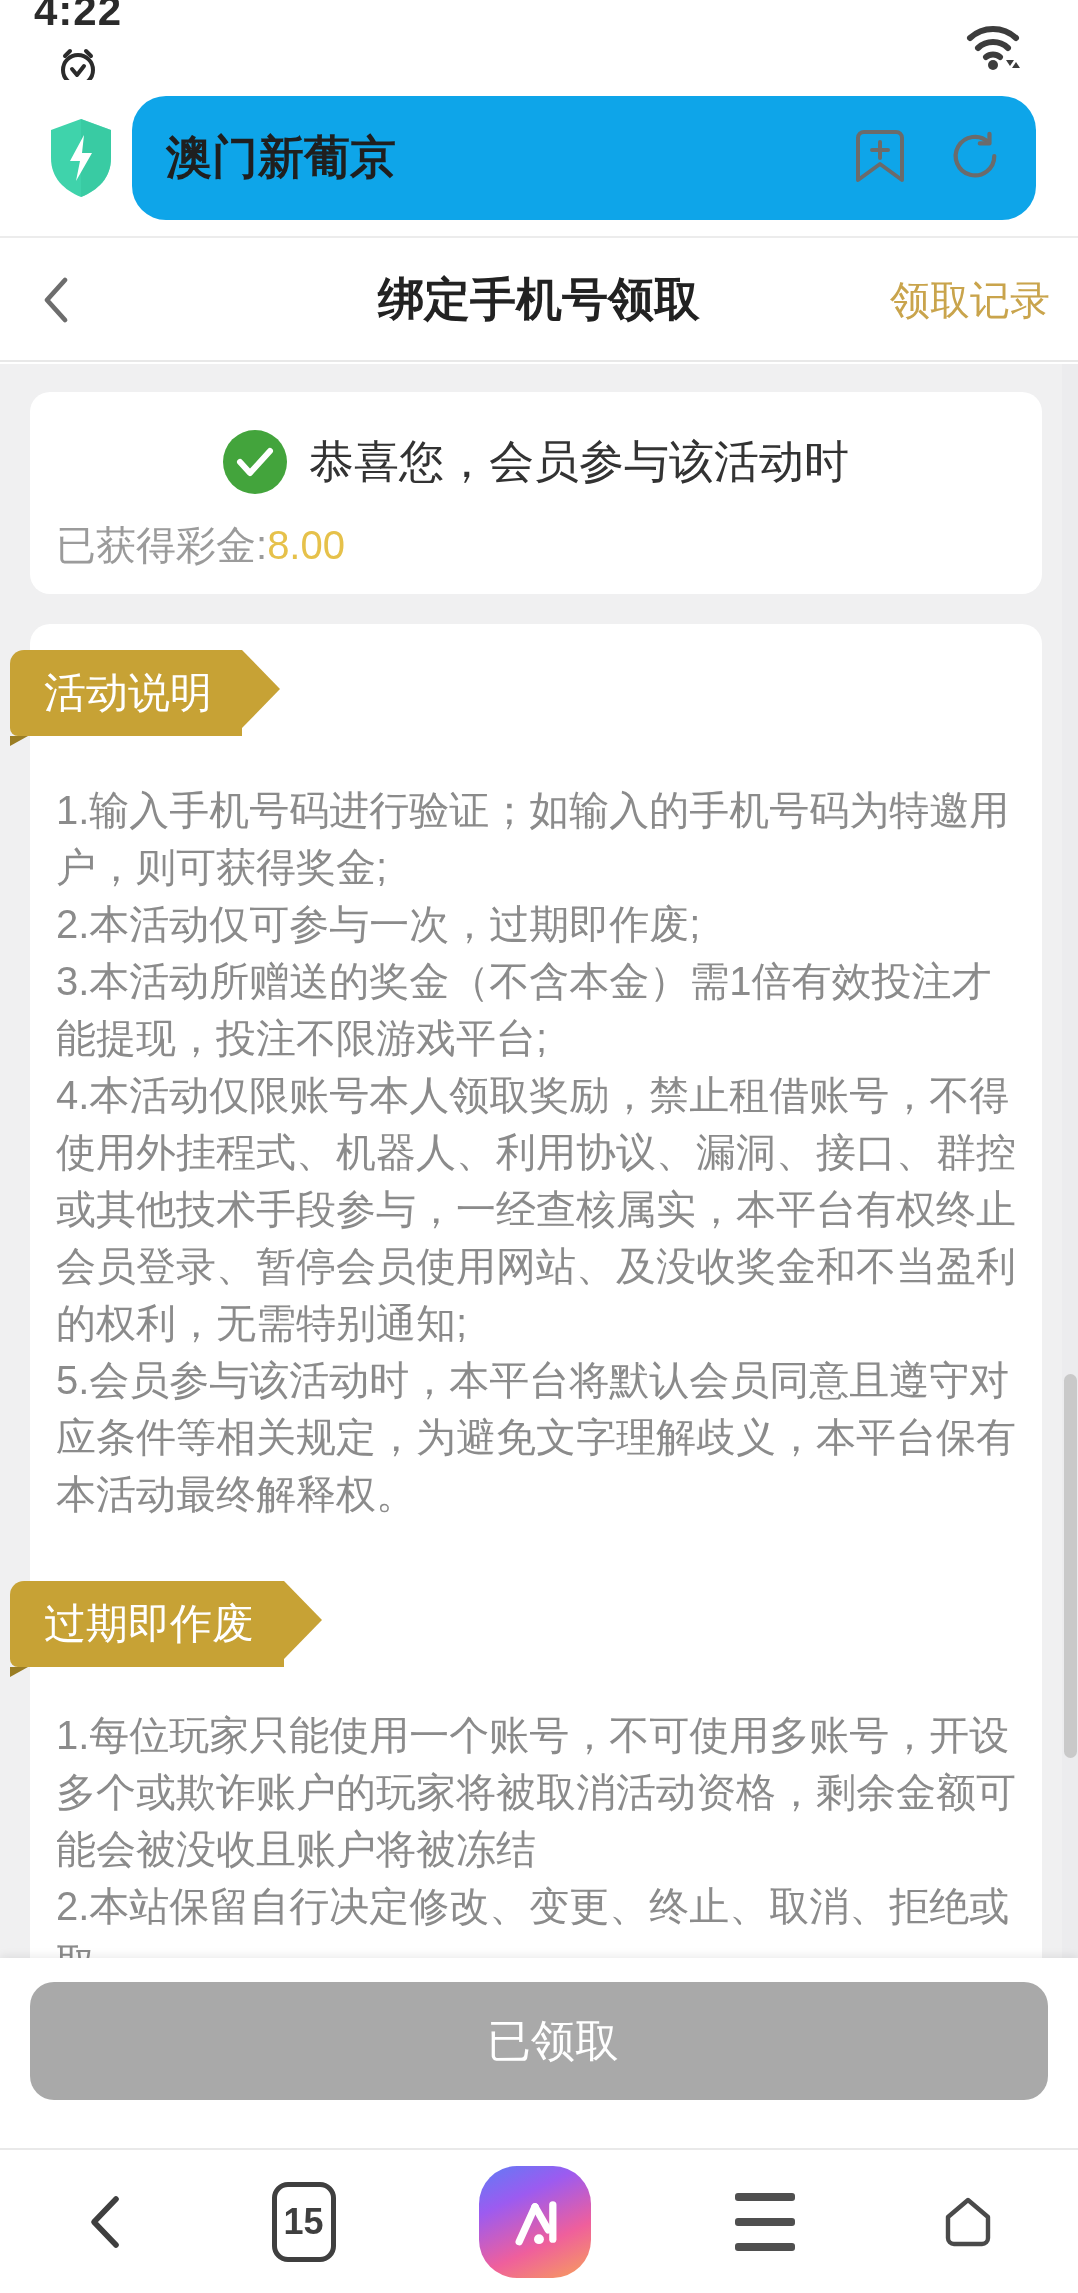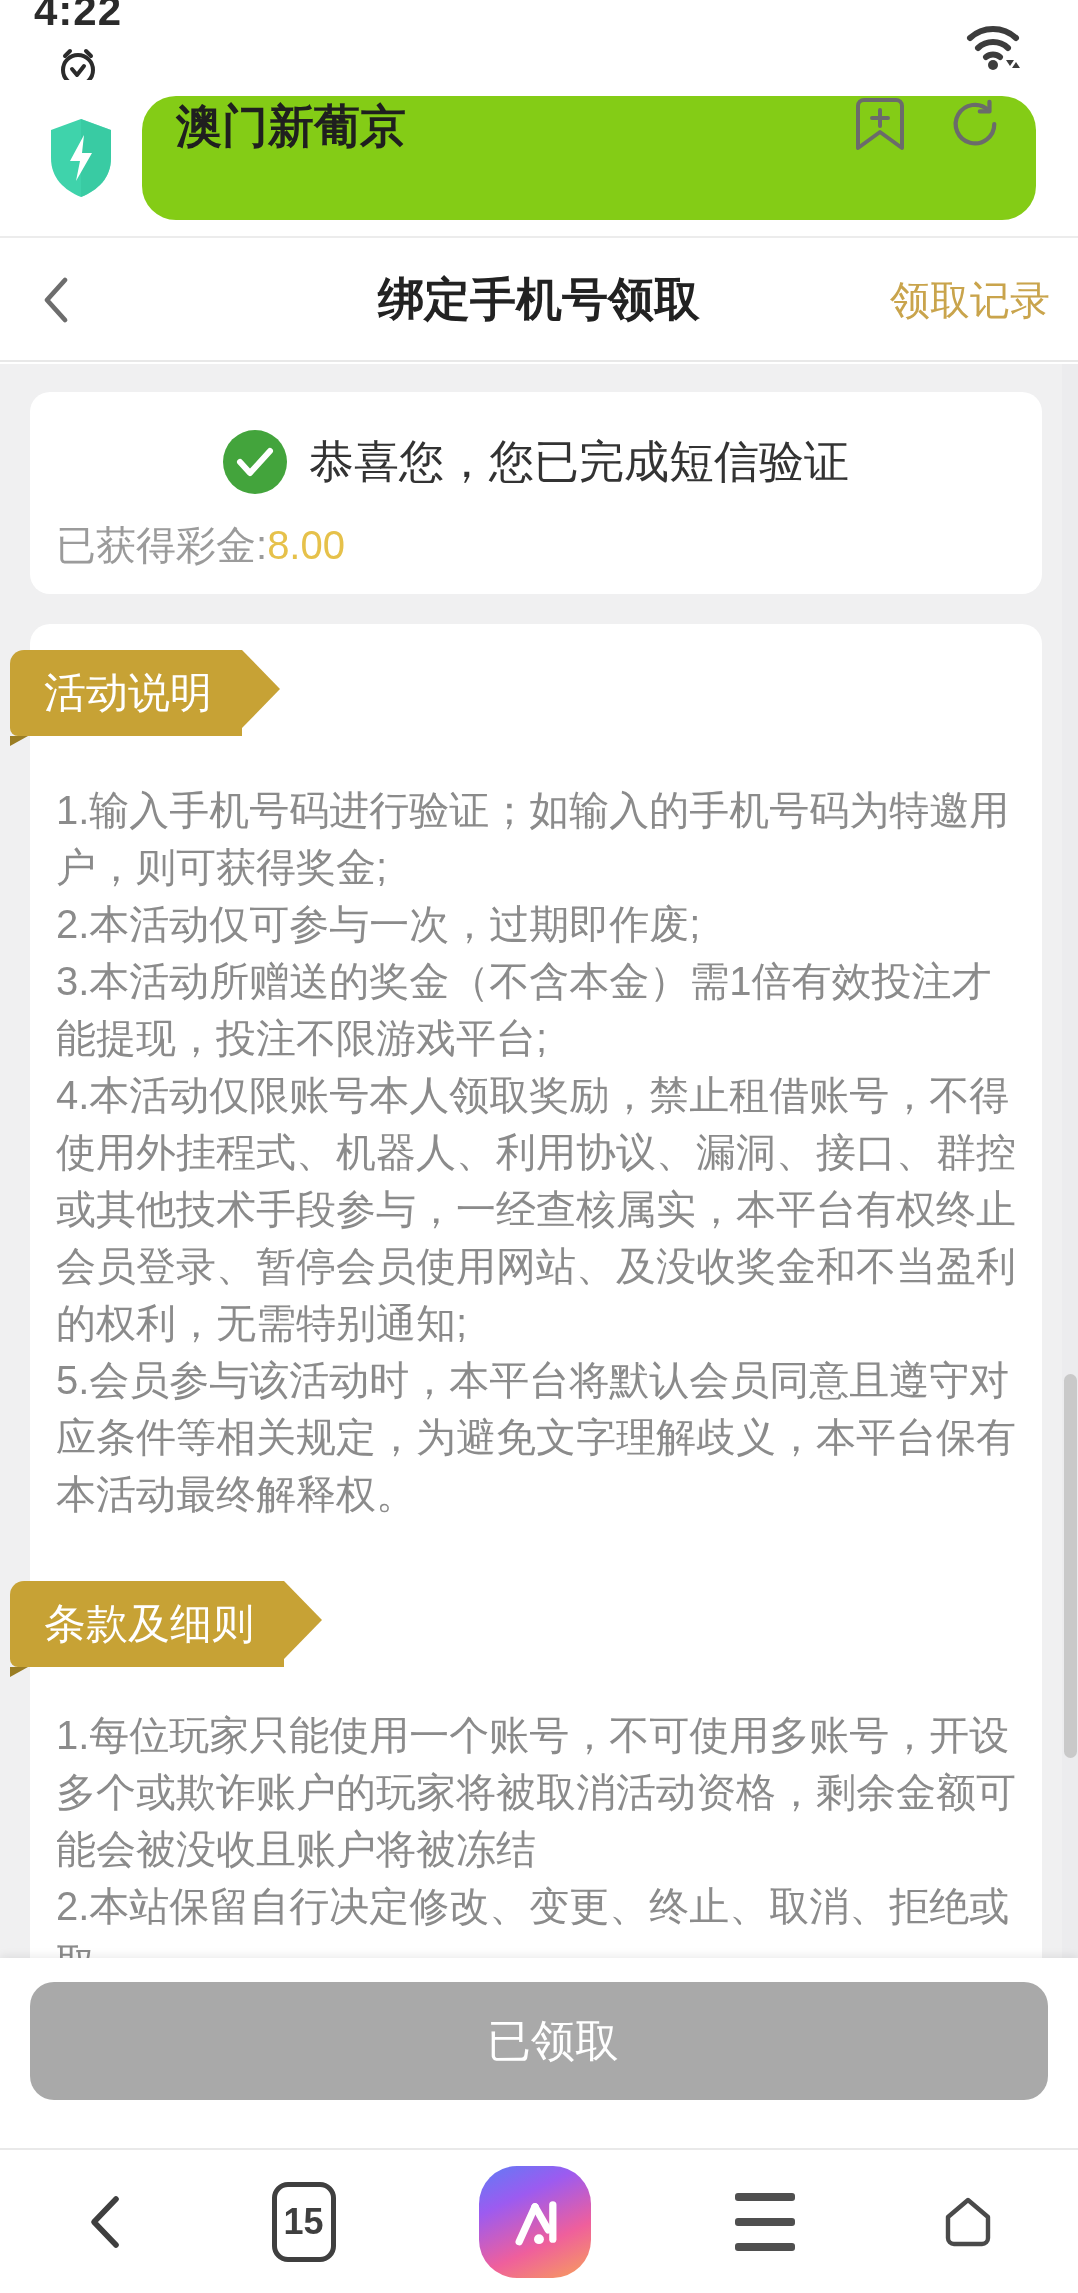--- a/index.html
+++ b/index.html
@@ -22,22 +22,22 @@
   .sig-bars i { display:block; width:6px; background:#3c3c3c; border-radius:1px; }
   .battery { position:relative; width:94px; height:46px; border:4px solid #3c3c3c; border-radius:4px;
     display:flex; align-items:center; justify-content:center; overflow:hidden; }
   .battery-fill { position:absolute; left:0; top:0; bottom:0; width:66%; background:#e3e3e3; }
   .battery-num { position:relative; font-size:28px; font-weight:bold; color:#2b2b2b; }
   .battery-nub { width:6px; height:18px; background:#3c3c3c; border-radius:0 3px 3px 0; margin-left:3px; }
   
   .browser-bar { position:absolute; top:80px; left:0; width:1078px; height:158px; background:#fff;
     border-bottom:2px solid #ececec; display:flex; align-items:center; }
   .shield { margin-left:44px; width:74px; height:86px; flex:0 0 auto; }
-  .url-pill { margin-left:24px; margin-right:42px; flex:1; height:124px; background:#84cc16;
-    border-radius:34px; display:flex; align-items:flex-start; padding:0 34px; }
+  .url-pill { margin-left:14px; margin-right:42px; flex:1; height:124px; background:#0ea5e9;
+    border-radius:34px; display:flex; align-items:center; padding:0 34px; }
   .url-text { font-size:46px; font-weight:bold; color:#1f1f1f; flex:1; }
   .pill-icons { display:flex; align-items:center; gap:42px; }
   
   .page-header { position:absolute; top:240px; left:0; width:1078px; height:122px; background:#fff;
     border-bottom:2px solid #e8e8e8; display:flex; align-items:center; }
   .back-btn { width:110px; height:100%; display:flex; align-items:center; justify-content:center; }
   .header-title { position:absolute; left:0; right:0; text-align:center; font-size:46px;
     font-weight:bold; color:#222; pointer-events:none; }
   .header-link { position:absolute; right:28px; font-size:40px; color:#c9a44c; }
   
@@ -170,35 +170,35 @@
 
 <div class="content">
 
   <div class="card card-result">
     <div class="result-row">
       <span class="check-circle">
         <svg width="38" height="30" viewBox="0 0 38 30" fill="none">
           <path d="M4 15l10 11L34 4" stroke="#ffffff" stroke-width="6" stroke-linecap="round" stroke-linejoin="round"></path>
         </svg>
       </span>
-      <span class="result-msg">恭喜您，您已完成短信验证</span>
+      <span class="result-msg">恭喜您，会员参与该活动时</span>
     </div>
     <div class="reward-row"><span>已获得彩金:</span><span class="reward-amount">8.00</span></div>
   </div>
 
   <div class="card card-rules">
     <div class="ribbon">活动说明</div>
     <div class="rules-text">
       <p>1.输入手机号码进行验证；如输入的手机号码为特邀用户，则可获得奖金;</p>
       <p>2.本活动仅可参与一次，过期即作废;</p>
       <p>3.本活动所赠送的奖金（不含本金）需1倍有效投注才能提现，投注不限游戏平台;</p>
       <p>4.本活动仅限账号本人领取奖励，禁止租借账号，不得使用外挂程式、机器人、利用协议、漏洞、接口、群控或其他技术手段参与，一经查核属实，本平台有权终止会员登录、暂停会员使用网站、及没收奖金和不当盈利的权利，无需特别通知;</p>
       <p>5.会员参与该活动时，本平台将默认会员同意且遵守对应条件等相关规定，为避免文字理解歧义，本平台保有本活动最终解释权。</p>
     </div>
-    <div class="ribbon ribbon-terms">条款及细则</div>
+    <div class="ribbon ribbon-terms">过期即作废</div>
     <div class="rules-text" style="margin-top:40px">
       <p>1.每位玩家只能使用一个账号，不可使用多账号，开设多个或欺诈账户的玩家将被取消活动资格，剩余金额可能会被没收且账户将被冻结</p>
       <p>2.本站保留自行决定修改、变更、终止、取消、拒绝或取</p>
     </div>
   </div>
 
   <div class="scroll-track">
     <span class="scroll-thumb"></span>
   </div>
 </div>

